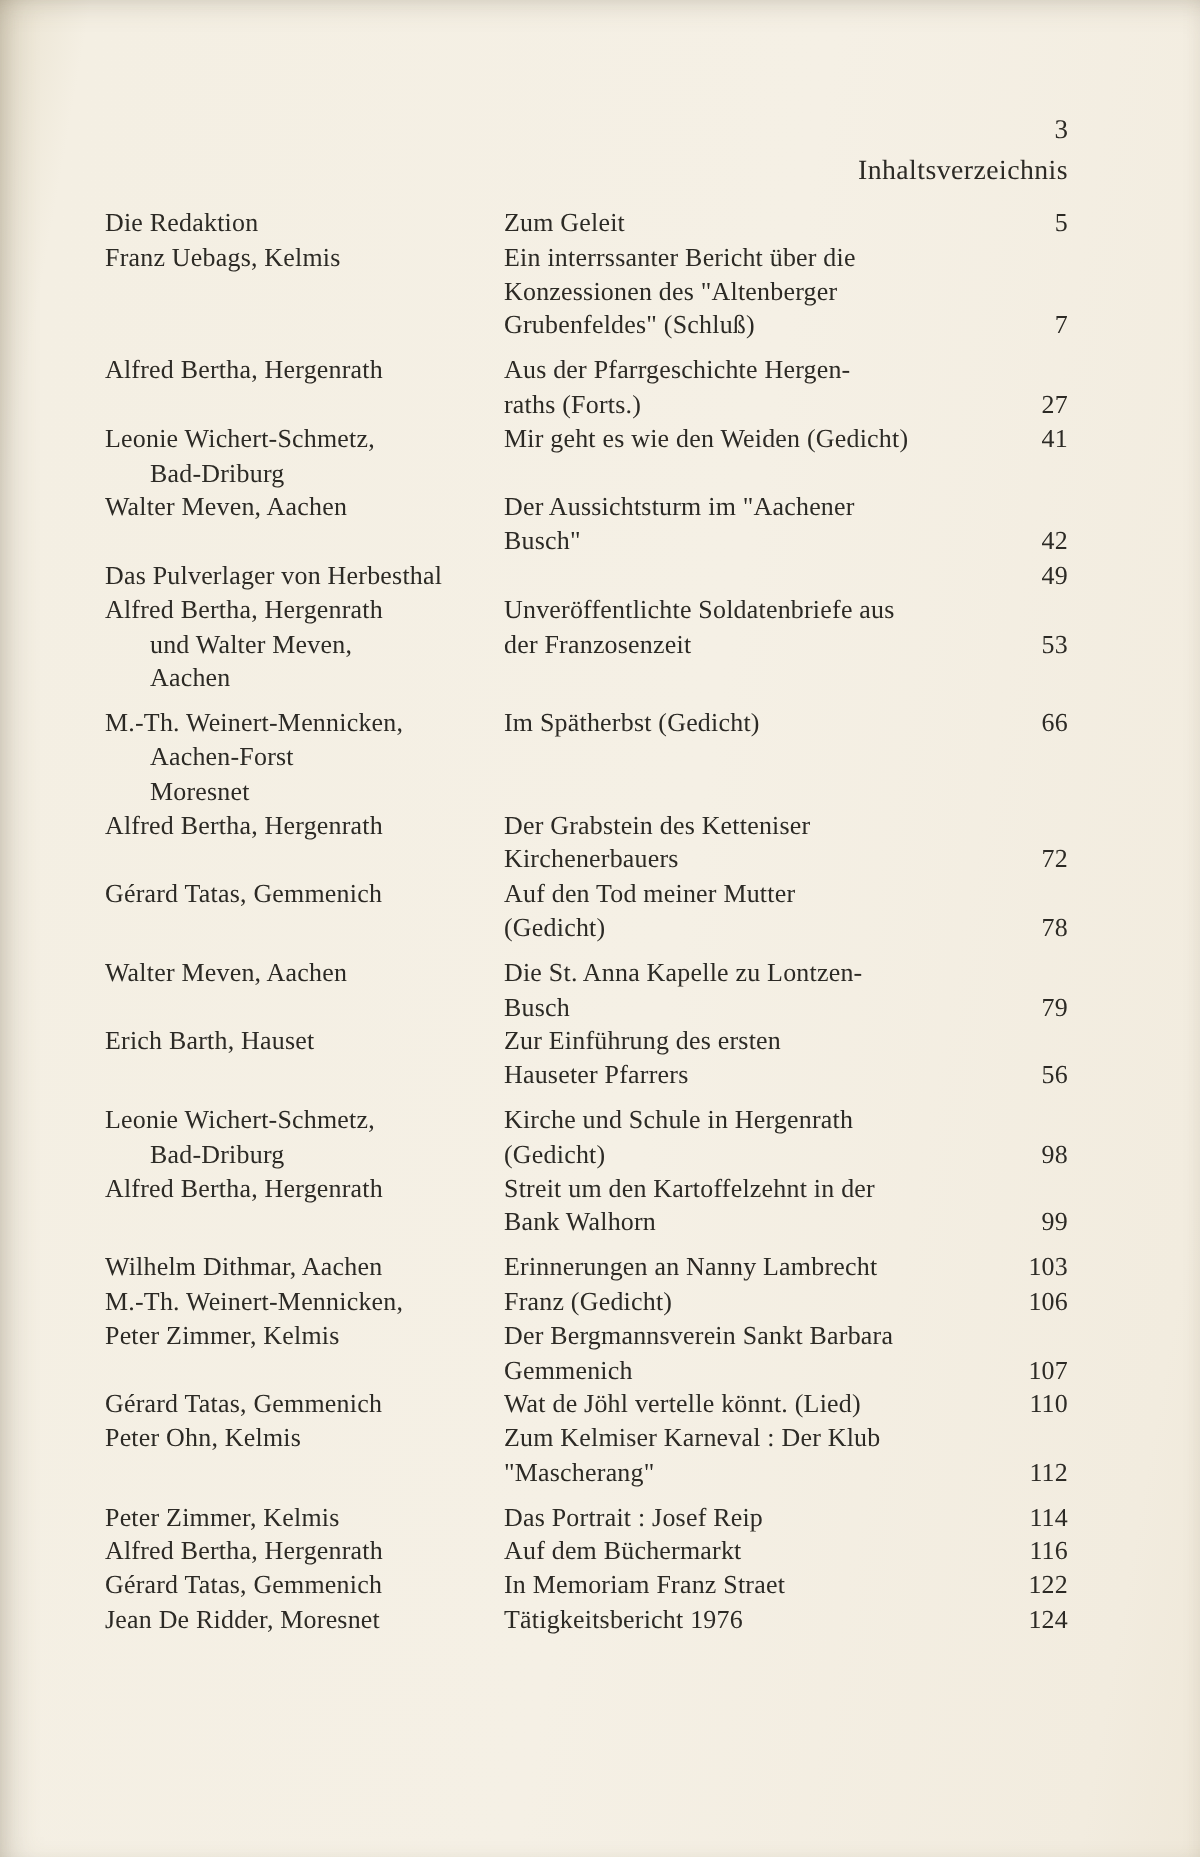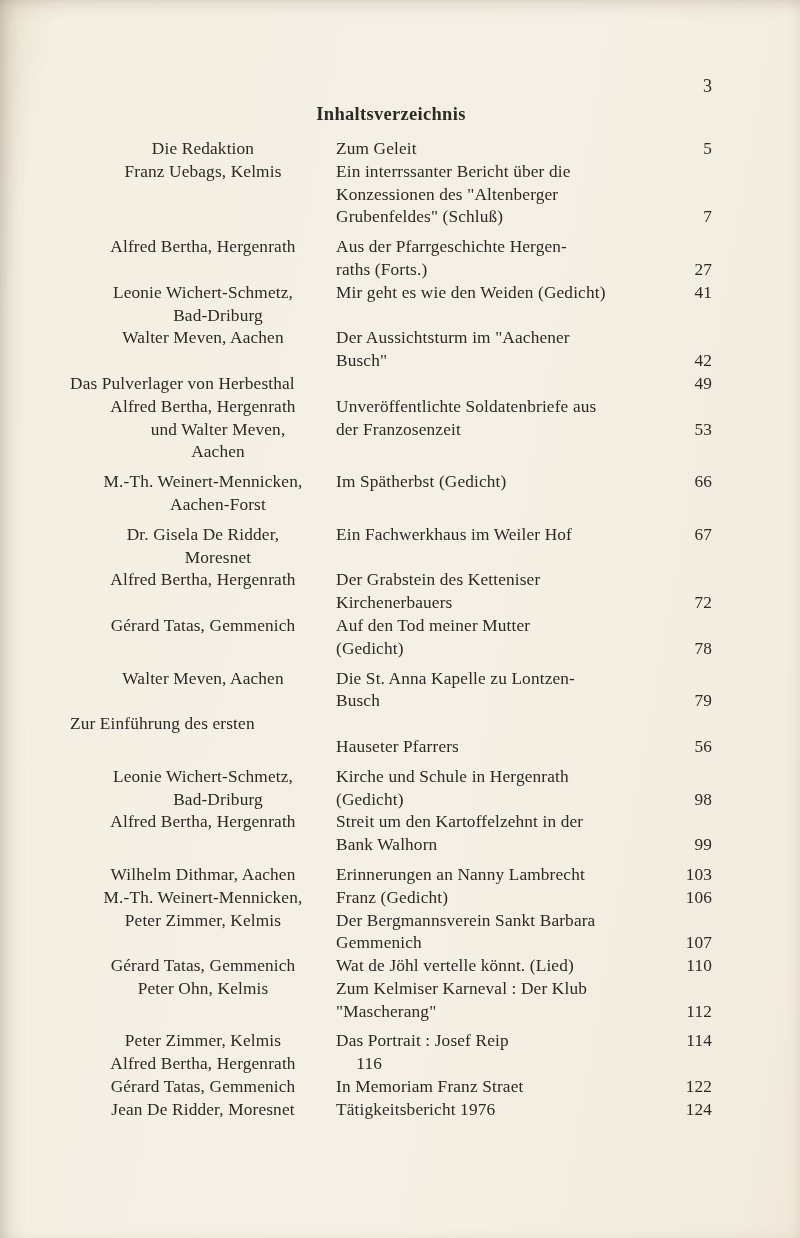--- a/index.html
+++ b/index.html
@@ -27,23 +27,23 @@
     width: 642px;
   }
   .page-number {
     padding-top: 74px;
     text-align: right;
     font-size: 18px;
     line-height: 24px;
   }
   .title {
     margin: 4px 0 0 0;
-    text-align: center;
+    text-align: right;
     font-size: 18.5px;
-    font-weight: bold;
+    font-weight: normal;
     letter-spacing: 0.3px;
     line-height: 25px;
   }
   .toc {
     margin-top: 11px;
   }
   .row {
     display: flex;
     align-items: baseline;
     line-height: 22.8px;
@@ -52,21 +52,20 @@
     white-space: nowrap;
   }
   .row.gap {
     margin-top: 7px;
   }
   .col-author {
     flex: 0 0 266px;
     width: 266px;
     box-sizing: border-box;
     overflow: visible;
-    text-align: center;
   }
   .col-author.indent {
     padding-left: 30px;
   }
   .col-title {
     flex: 1 1 auto;
     overflow: visible;
   }
   .col-page {
     flex: 0 0 46px;
@@ -169,25 +168,20 @@
     <div class="col-title">Im Spätherbst (Gedicht)</div>
     <div class="col-page">66</div>
   </div>
 
   <div class="row">
     <div class="col-author indent">Aachen-Forst</div>
     <div class="col-title"></div>
     <div class="col-page"></div>
   </div>
 
-  <div class="row gap">
-    <div class="col-author">Dr. Gisela De Ridder,</div>
-    <div class="col-title">Ein Fachwerkhaus im Weiler Hof</div>
-    <div class="col-page">67</div>
-  </div>
 
   <div class="row">
     <div class="col-author indent">Moresnet</div>
     <div class="col-title"></div>
     <div class="col-page"></div>
   </div>
 
   <div class="row">
     <div class="col-author">Alfred Bertha, Hergenrath</div>
     <div class="col-title">Der Grabstein des Ketteniser</div>
@@ -218,20 +212,21 @@
     <div class="col-page"></div>
   </div>
 
   <div class="row">
     <div class="col-author"></div>
     <div class="col-title">Busch</div>
     <div class="col-page">79</div>
   </div>
 
   <div class="row">
+    <div class="col-author">Erich Barth, Hauset</div>
     <div class="col-title">Zur Einführung des ersten</div>
     <div class="col-page"></div>
   </div>
 
   <div class="row">
     <div class="col-author"></div>
     <div class="col-title">Hauseter Pfarrers</div>
     <div class="col-page">56</div>
   </div>
 
@@ -302,20 +297,21 @@
   </div>
 
   <div class="row gap">
     <div class="col-author">Peter Zimmer, Kelmis</div>
     <div class="col-title">Das Portrait : Josef Reip</div>
     <div class="col-page">114</div>
   </div>
 
   <div class="row">
     <div class="col-author">Alfred Bertha, Hergenrath</div>
+    <div class="col-title">Auf dem Büchermarkt</div>
     <div class="col-page">116</div>
   </div>
 
   <div class="row">
     <div class="col-author">Gérard Tatas, Gemmenich</div>
     <div class="col-title">In Memoriam Franz Straet</div>
     <div class="col-page">122</div>
   </div>
 
   <div class="row">

